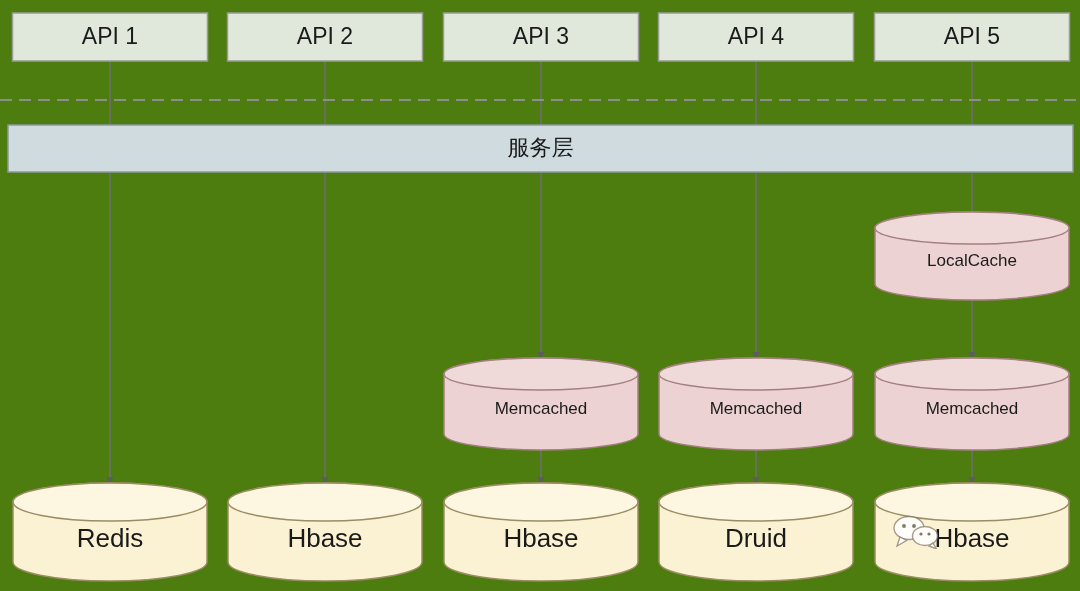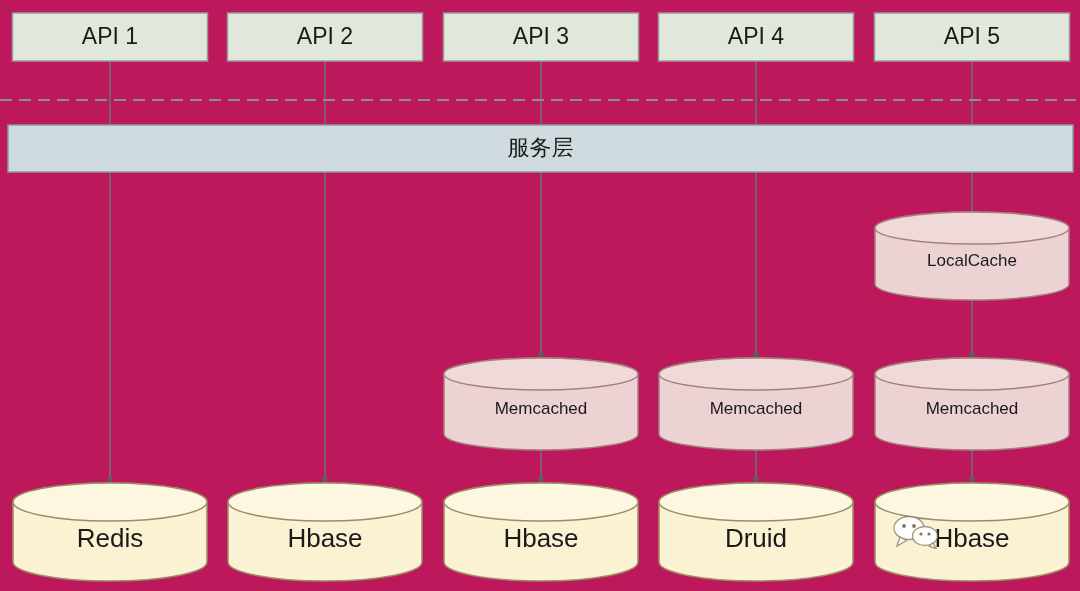--- a/index.html
+++ b/index.html
@@ -8,21 +8,21 @@
     padding: 0;
     background: #ffffff;
   }
   body {
     font-family: "Liberation Sans", "DejaVu Sans", sans-serif;
   }
   #canvas {
     position: relative;
     width: 1080px;
     height: 591px;
-    background: #be185d;
+    background: #4d7c0f;
     overflow: hidden;
   }
   #diagram-svg {
     position: absolute;
     left: 0;
     top: 0;
     width: 1080px;
     height: 591px;
     display: block;
   }

